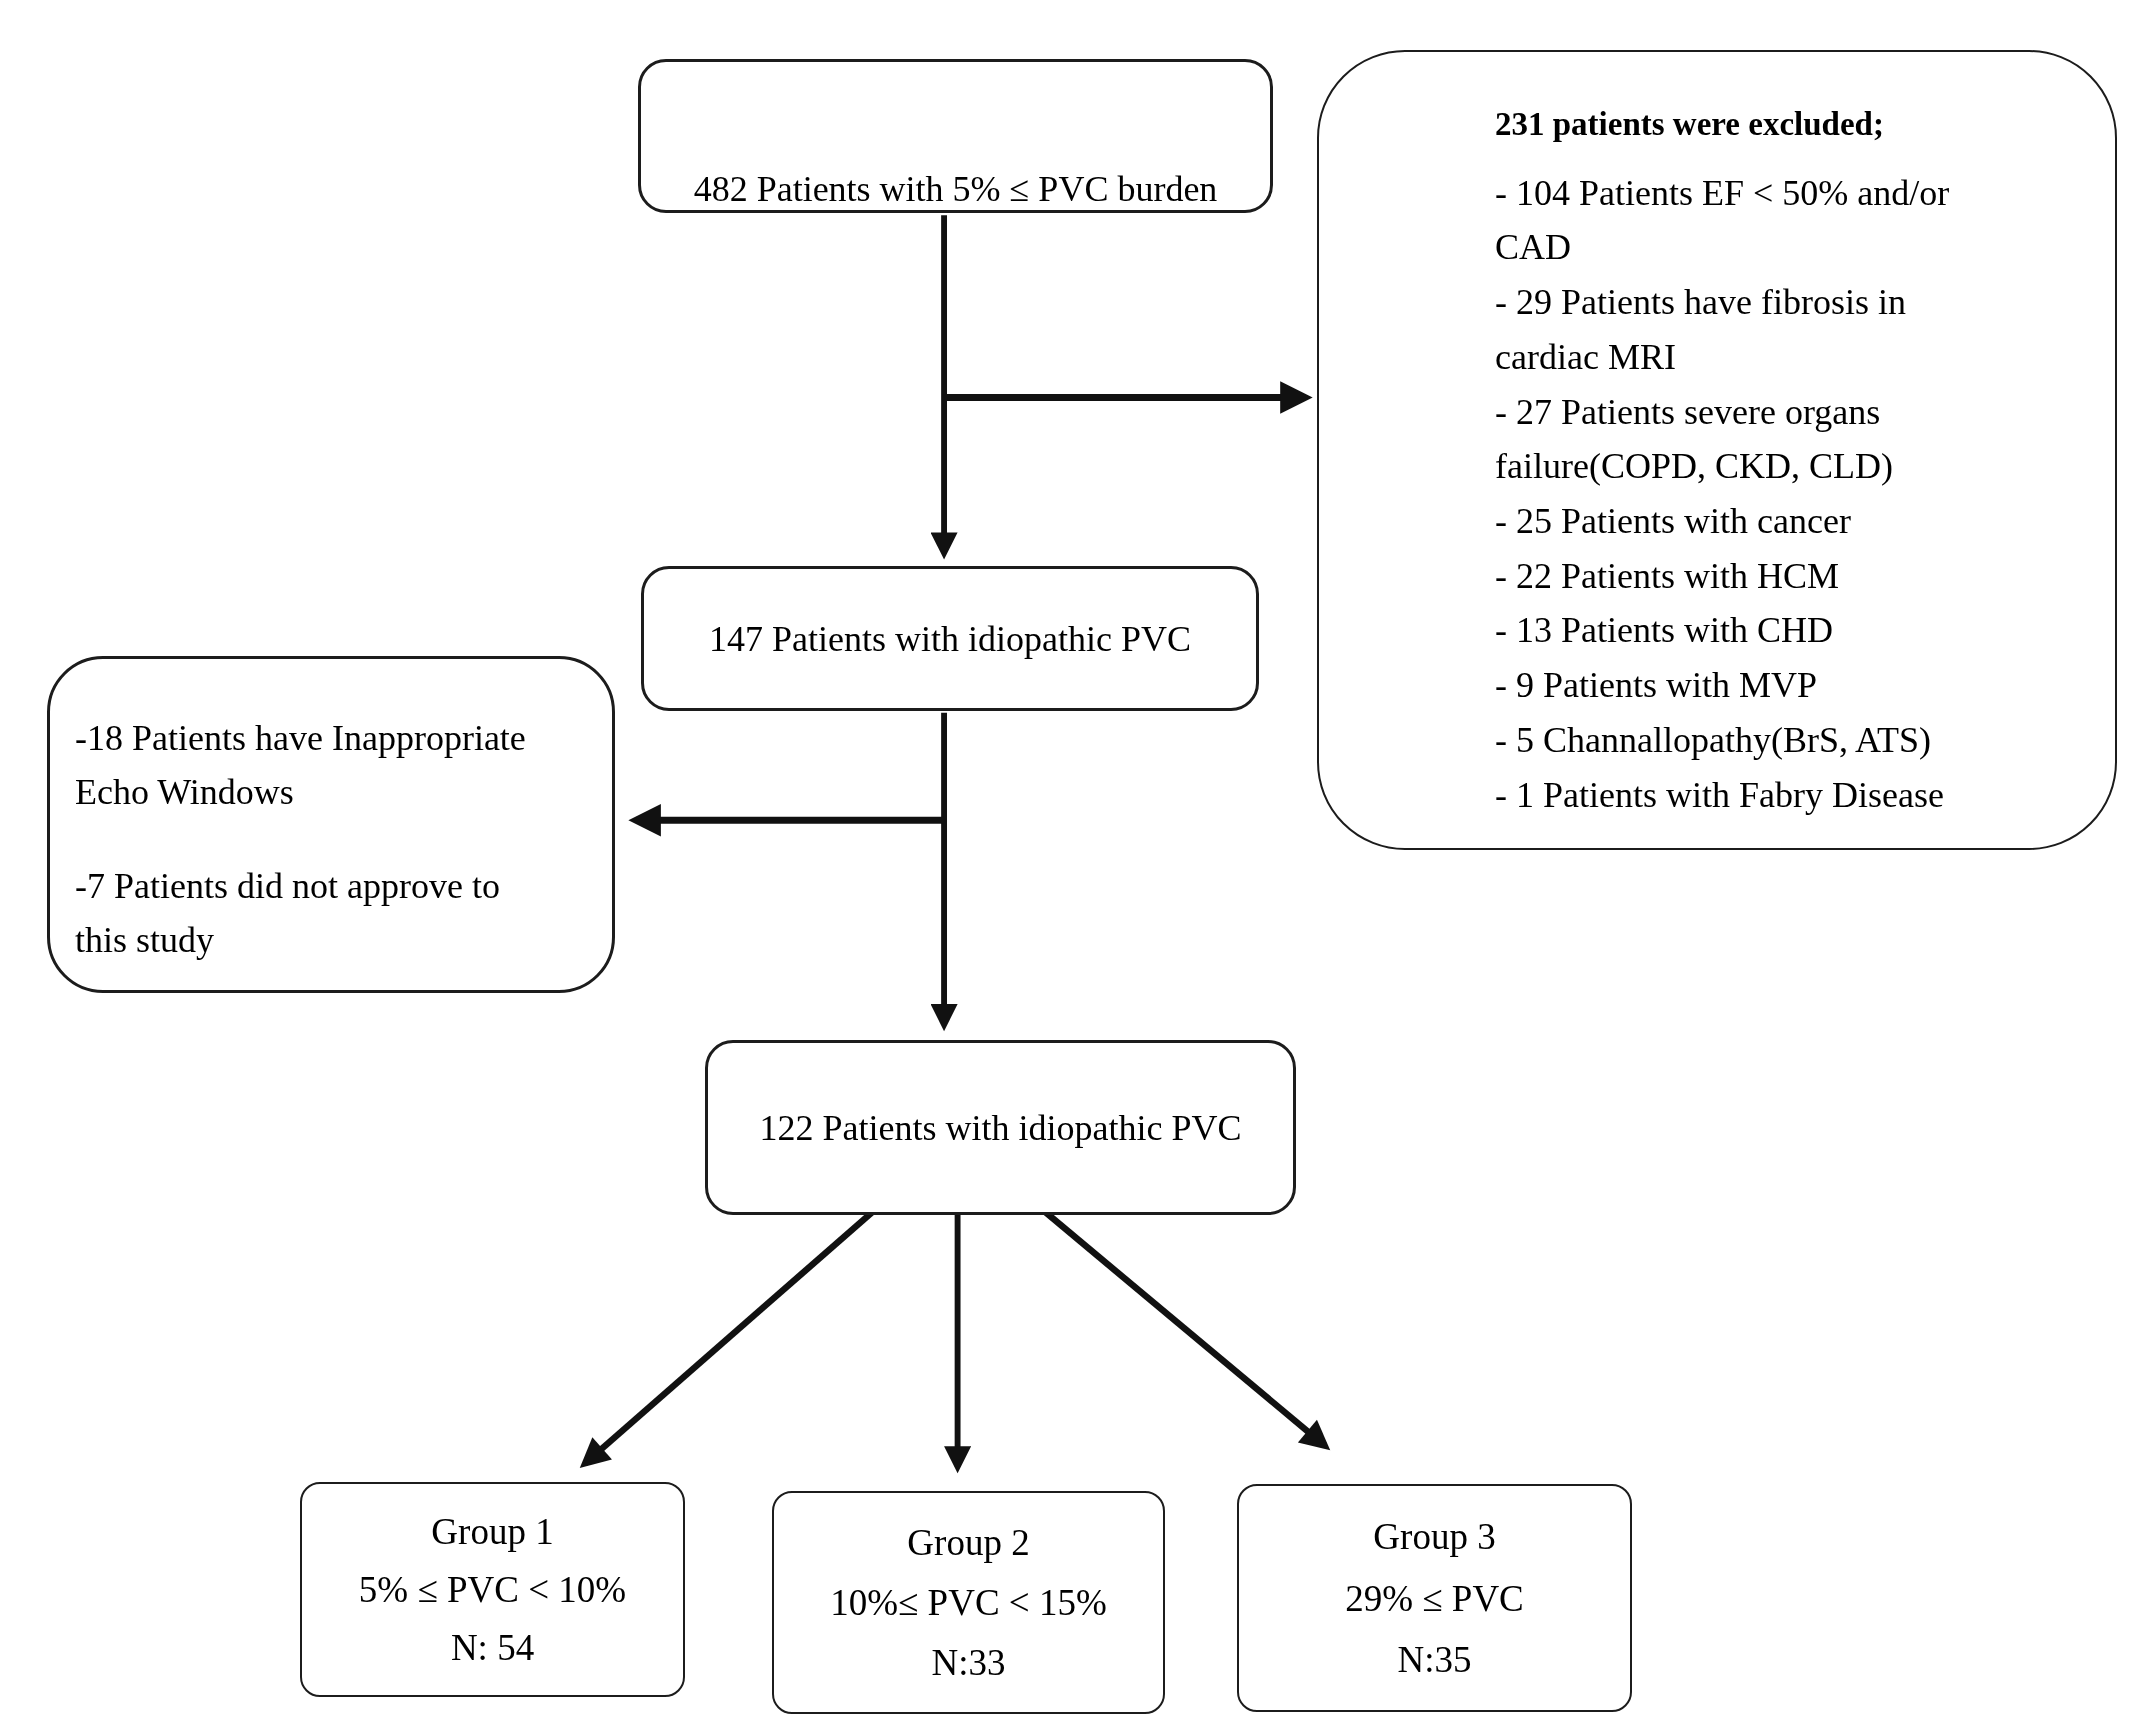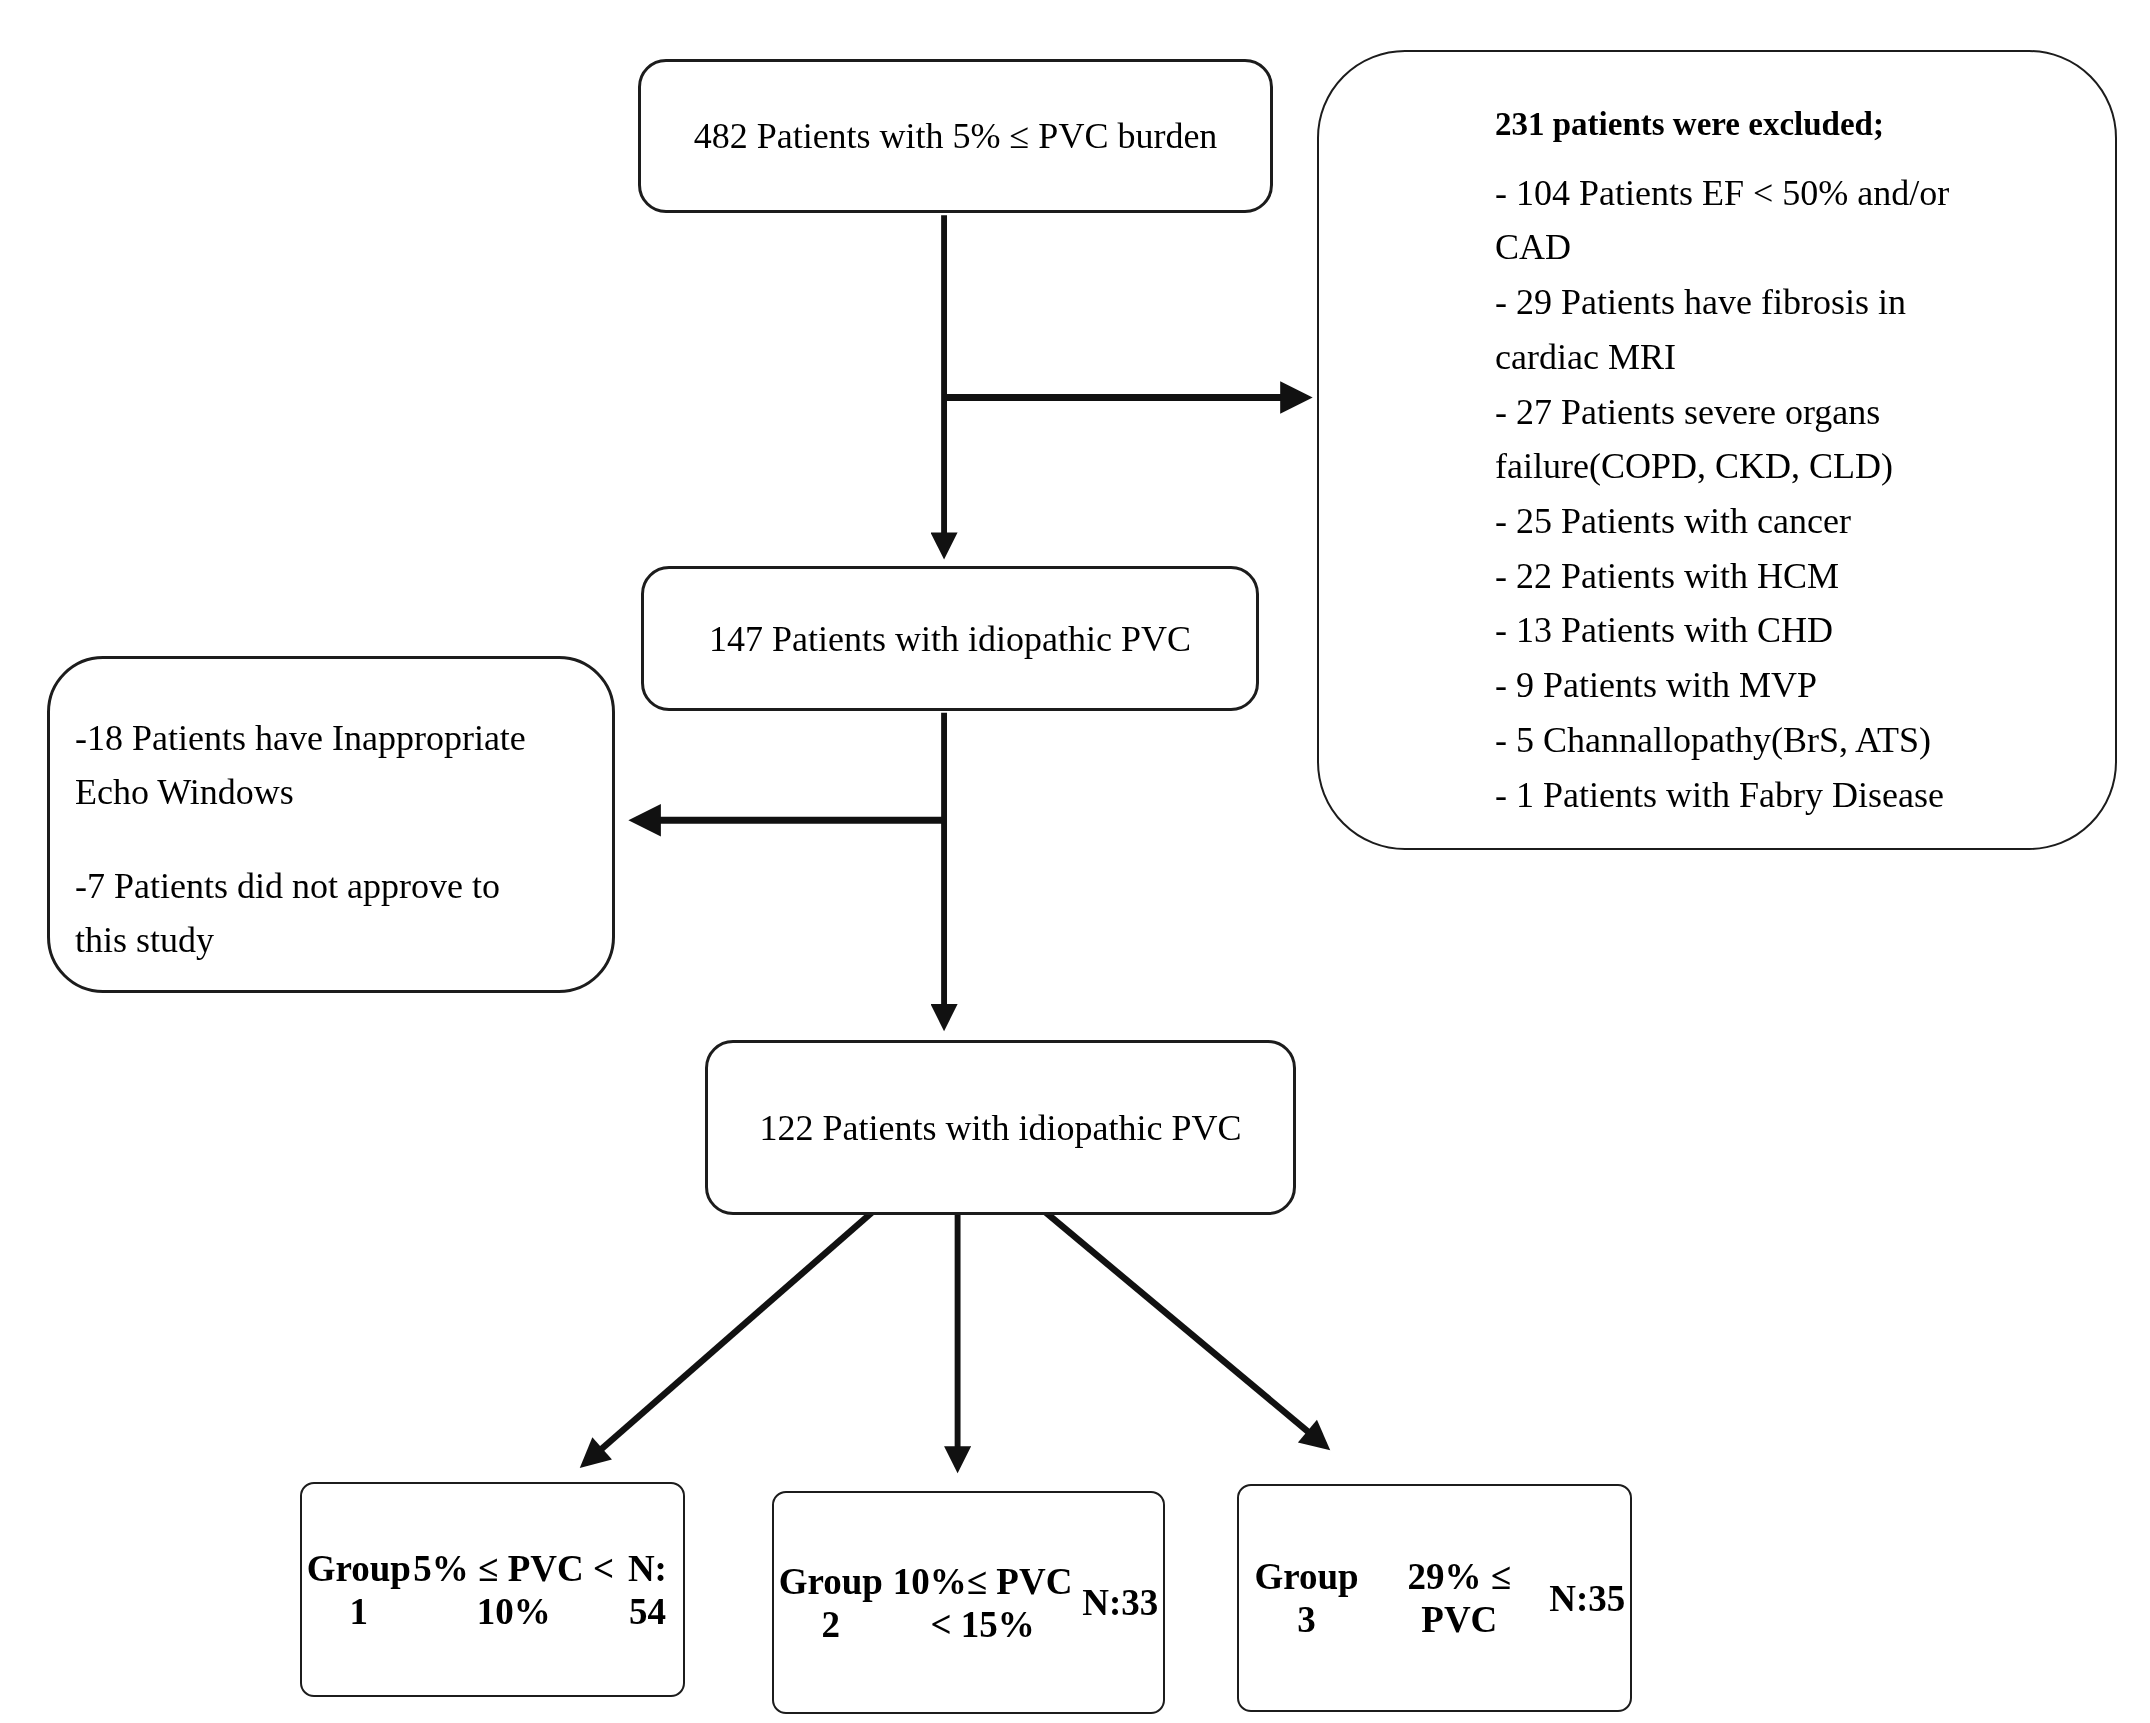--- a/index.html
+++ b/index.html
@@ -31,21 +31,21 @@
     background: #ffffff;
   }
   .center-box {
     display: flex;
     align-items: center;
     justify-content: center;
     text-align: center;
     font-size: 36px;
     border-radius: 28px;
   }
-  .box-482   { left: 638px; top: 59px;  width: 635px; height: 154px; }
+  .box-482   { left: 638px; top: 59px;  width: 635px; height: 154px; align-items: flex-end; }
   .box-147   { left: 641px; top: 566px;  width: 618px; height: 145px; }
   .box-122   { left: 667px; top: 1040px; width: 591px; height: 175px; margin-left: 38px; }
 
   .box-excluded {
     left: 1317px; top: 50px; width: 800px; height: 800px;
     border-radius: 88px;
     border-width: 2.9px;
     padding: 47px 71px 0 176px;
     font-size: 36px;
     line-height: 1.52;
@@ -65,28 +65,28 @@
     border-radius: 56px;
     padding: 52px 68px 0 25px;
     font-size: 36px;
     line-height: 1.5;
   }
   .ni-item { margin: 0; }
   .ni-item + .ni-item { margin-top: 40px; }
 
   .group-box {
     display: flex;
-    flex-direction: row;
+    flex-direction: column;
     justify-content: space-evenly;
     align-items: center;
     text-align: center;
-    border-radius: 14px;
+    border-radius: 20px;
     border-width: 2.9px;
     font-size: 37px;
-    font-weight: bold;
+    font-weight: normal;
     padding: 10.6px 4.7px;
   }
   .group-box p { margin: 0; }
   .box-group1 { left: 300px;  top: 1482px; width: 385px; height: 215px; }
   .box-group2 { left: 765px; top: 1491px; width: 393px; height: 223px; margin-left: 7px; }
   .box-group3 { left: 1237px; top: 1484px; width: 395px; height: 228px; }
 </style>
 </head>
 <body>
 

